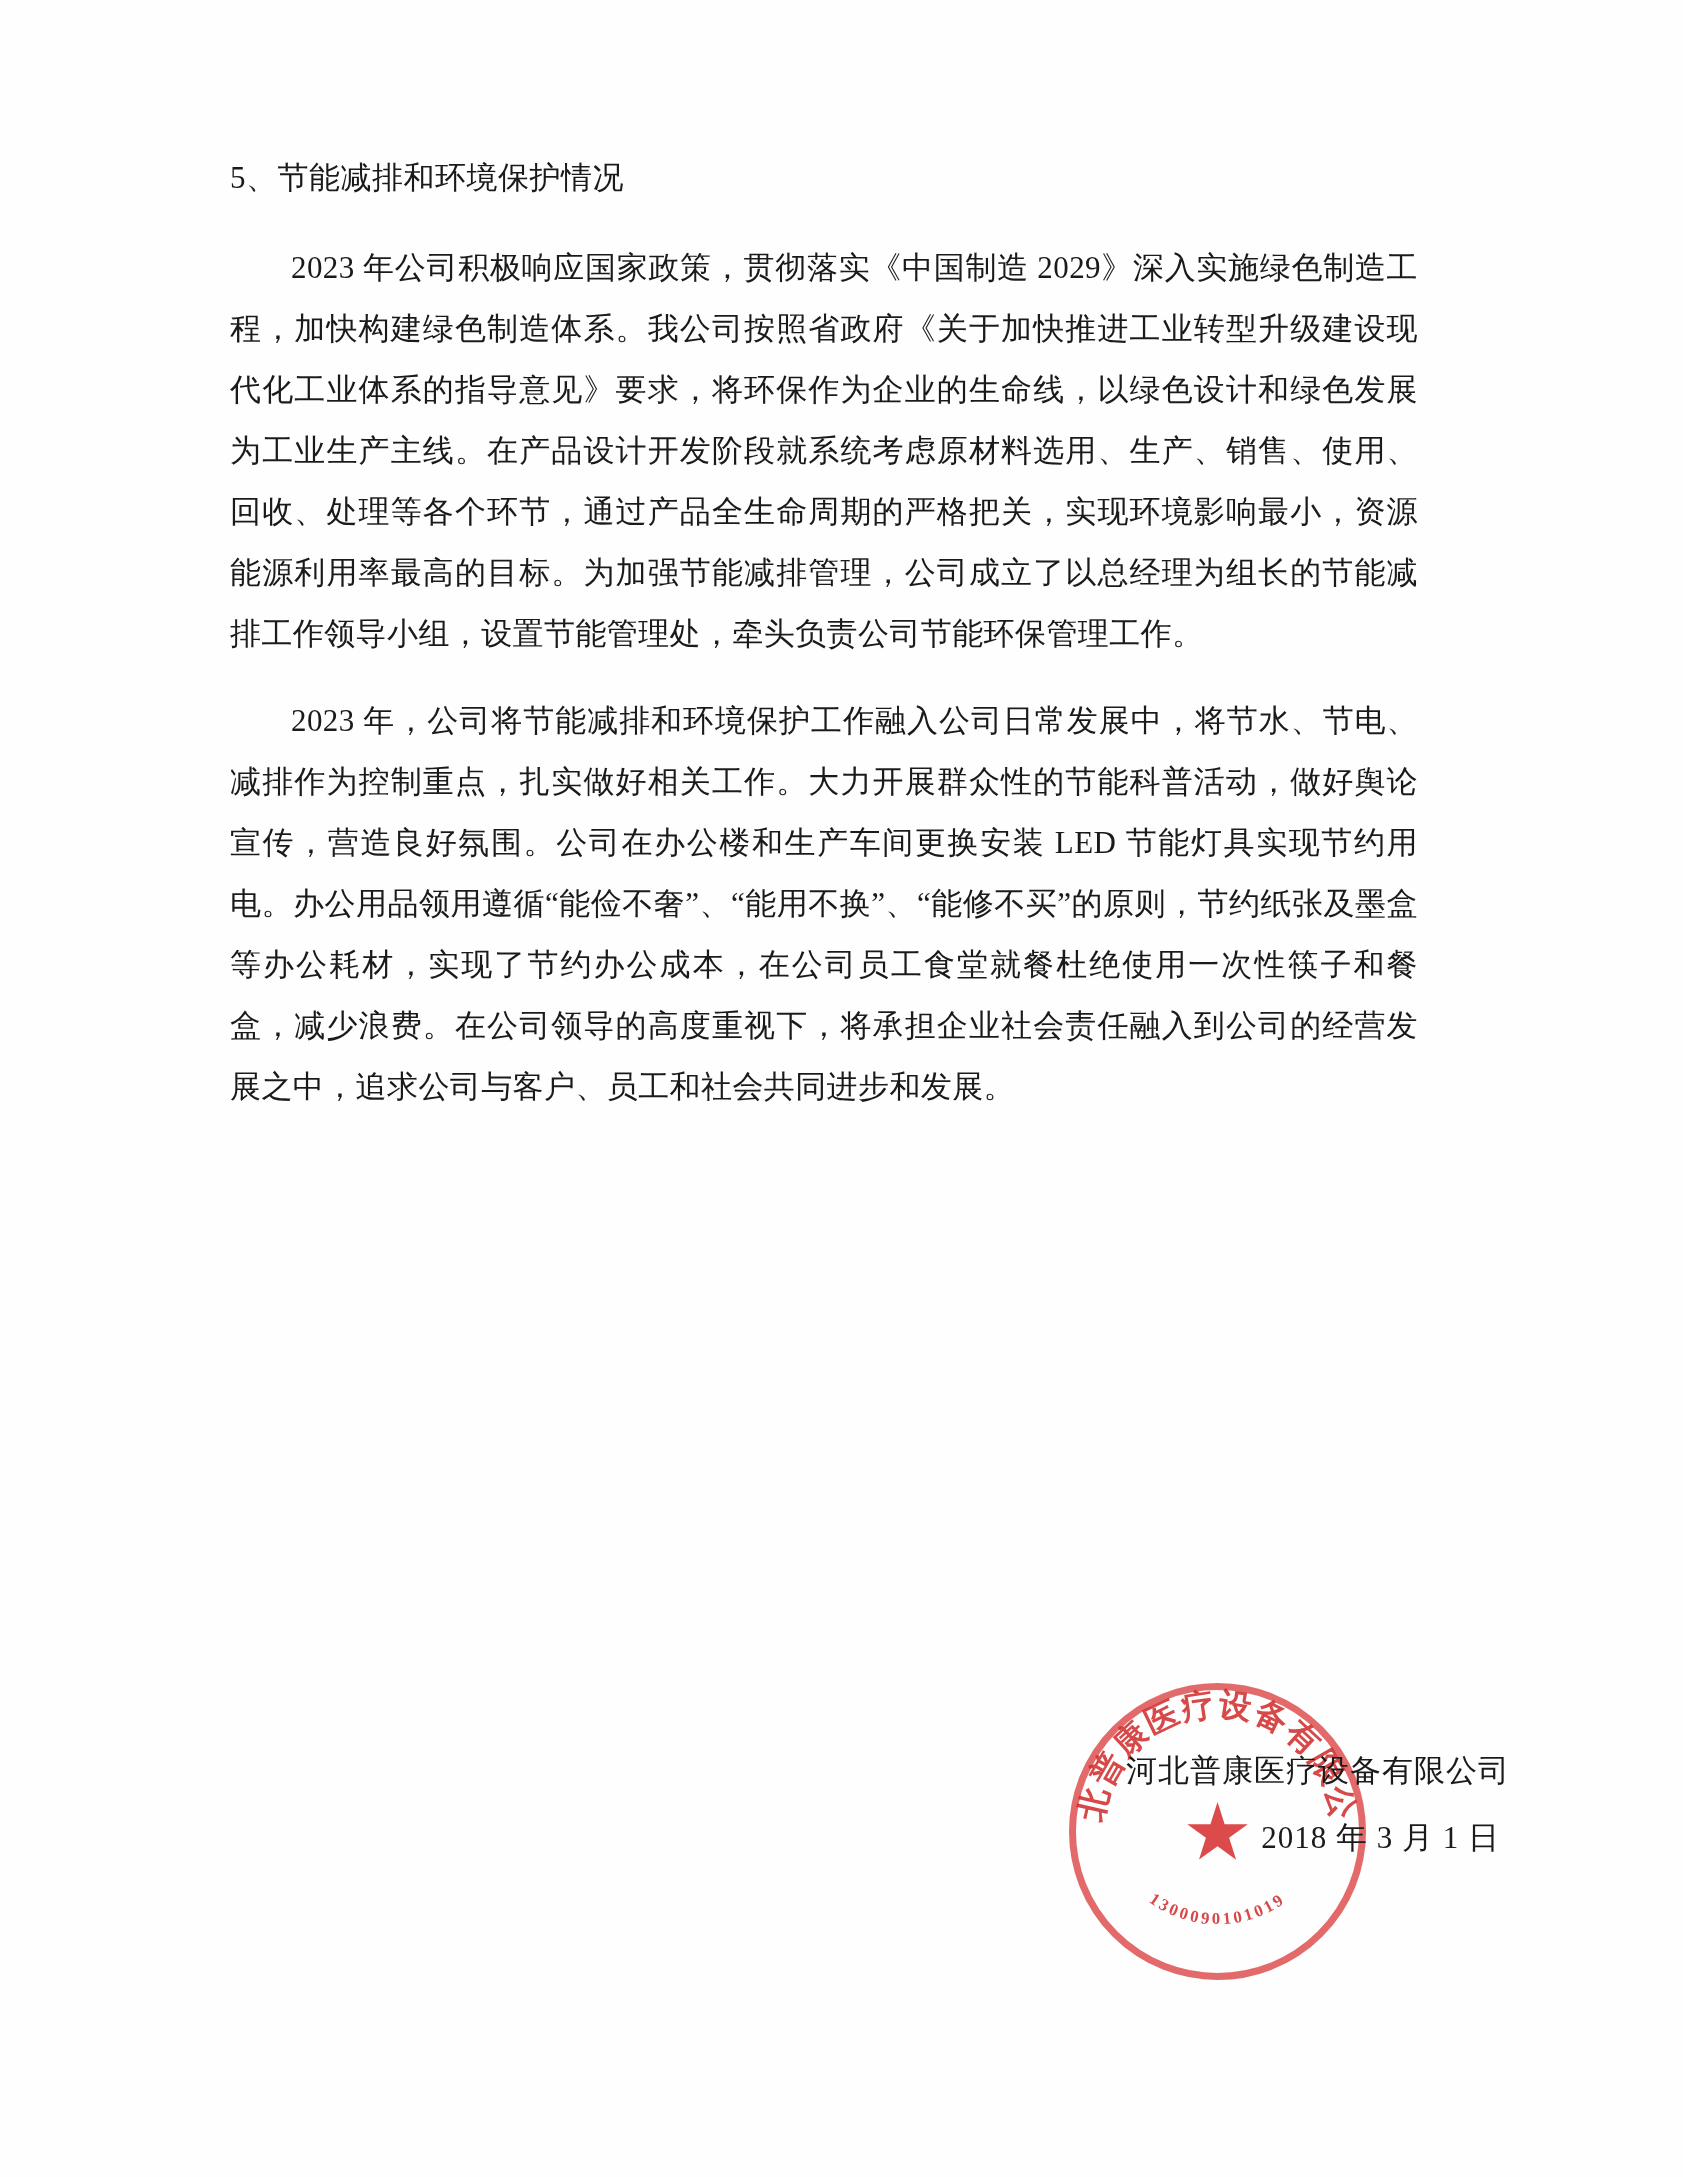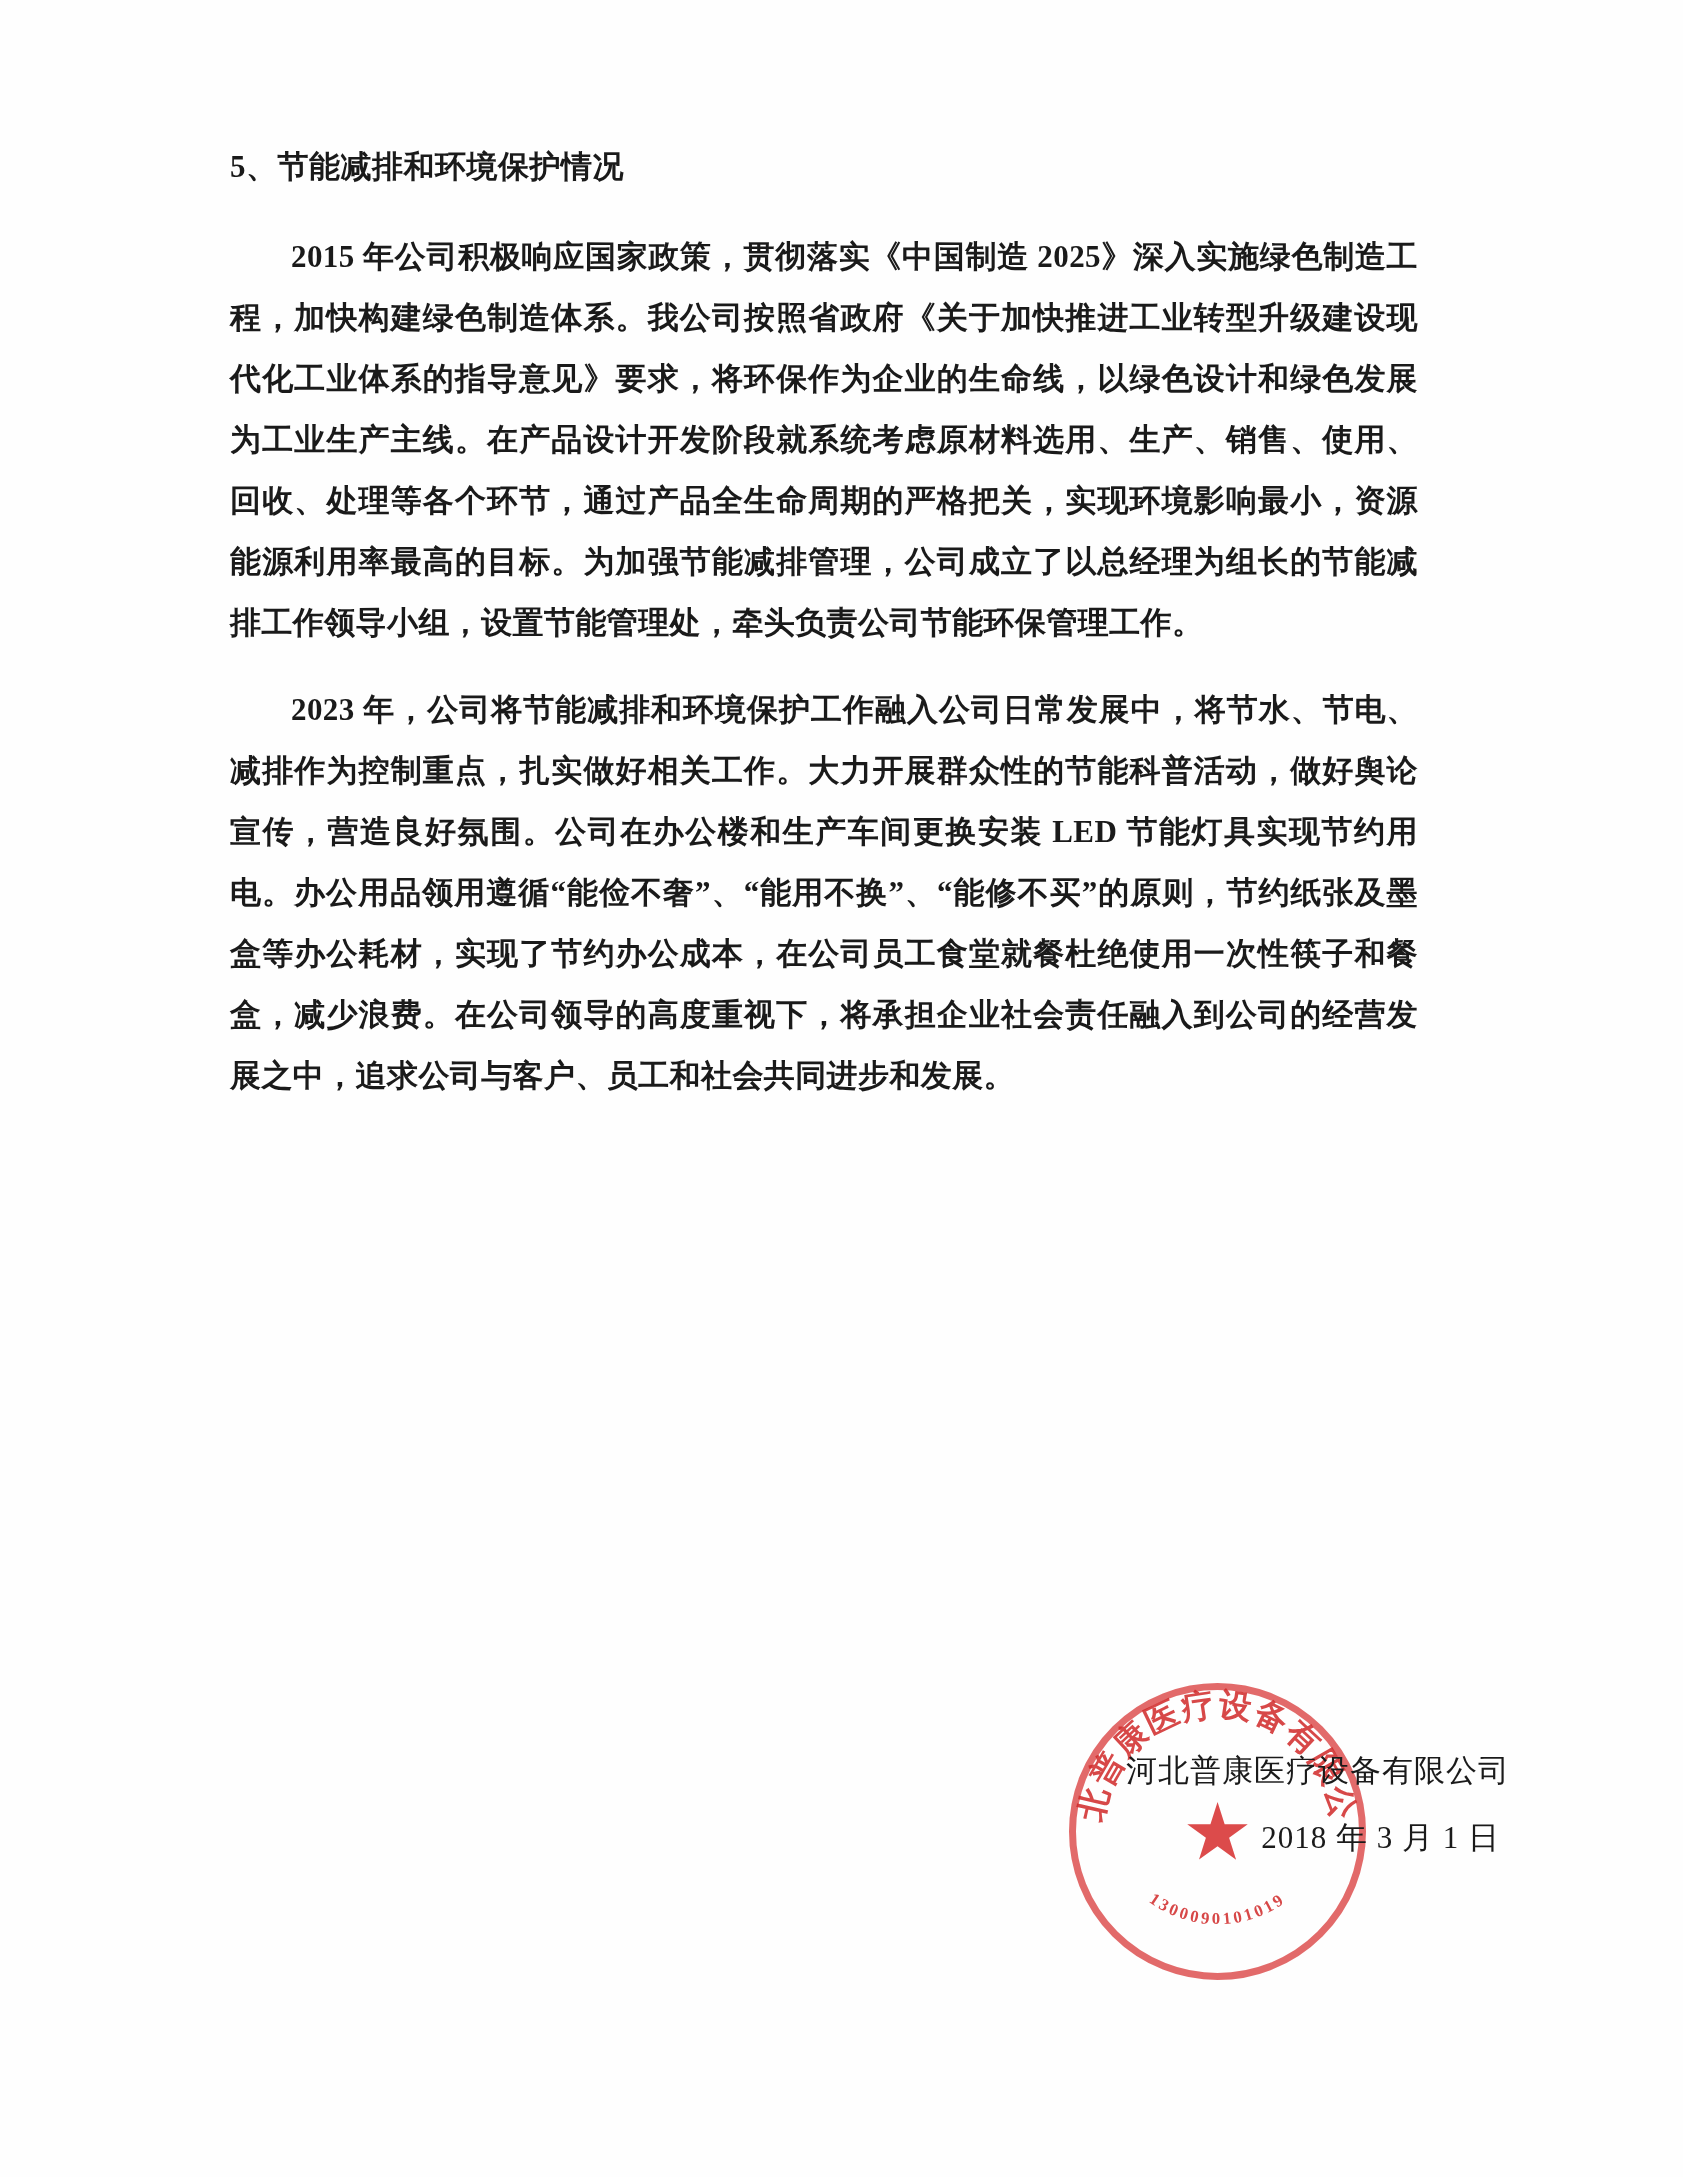--- a/index.html
+++ b/index.html
@@ -18,23 +18,22 @@
   .page {
     position: relative;
     width: 1683px;
     height: 2177px;
     background: #fefefe;
     box-sizing: border-box;
   }
   .content {
     position: absolute;
     left: 230px;
-    top: 142px;
+    top: 153px;
     width: 1188px;
-    font-weight: bold;
   }
   .heading {
     font-size: 31px;
     line-height: 1.6;
     letter-spacing: 0.5px;
     margin: 0 0 34px 0;
     text-indent: 0;
     font-family: "Liberation Serif", "DejaVu Serif", serif;
   }
   p.body-para {
@@ -113,21 +112,21 @@
 </style>
 </head>
 <body>
 
 <div class="page">
 
   <div class="content">
 
     <div class="heading">5、节能减排和环境保护情况</div>
 
-    <p class="body-para">2015 年公司积极响应国家政策，贯彻落实《中国制造 2025》深入实施绿色制造工程，加快构建绿色制造体系。我公司按照省政府《关于加快推进工业转型升级建设现代化工业体系的指导意见》要求，将环保作为企业的生命线，以绿色设计和绿色发展为工业生产主线。在产品设计开发阶段就系统考虑原材料选用、生产、销售、使用、回收、处理等各个环节，通过产品全生命周期的严格把关，实现环境影响最小，资源能源利用率最高的目标。为加强节能减排管理，公司成立了以总经理为组长的节能减排工作领导小组，设置节能管理处，牵头负责公司节能环保管理工作。</p>
+    <p class="body-para">2023 年公司积极响应国家政策，贯彻落实《中国制造 2029》深入实施绿色制造工程，加快构建绿色制造体系。我公司按照省政府《关于加快推进工业转型升级建设现代化工业体系的指导意见》要求，将环保作为企业的生命线，以绿色设计和绿色发展为工业生产主线。在产品设计开发阶段就系统考虑原材料选用、生产、销售、使用、回收、处理等各个环节，通过产品全生命周期的严格把关，实现环境影响最小，资源能源利用率最高的目标。为加强节能减排管理，公司成立了以总经理为组长的节能减排工作领导小组，设置节能管理处，牵头负责公司节能环保管理工作。</p>
 
     <p class="body-para">2023 年，公司将节能减排和环境保护工作融入公司日常发展中，将节水、节电、减排作为控制重点，扎实做好相关工作。大力开展群众性的节能科普活动，做好舆论宣传，营造良好氛围。公司在办公楼和生产车间更换安装 LED 节能灯具实现节约用电。办公用品领用遵循“能俭不奢”、“能用不换”、“能修不买”的原则，节约纸张及墨盒等办公耗材，实现了节约办公成本，在公司员工食堂就餐杜绝使用一次性筷子和餐盒，减少浪费。在公司领导的高度重视下，将承担企业社会责任融入到公司的经营发展之中，追求公司与客户、员工和社会共同进步和发展。</p>
   </div>
 
   <div class="seal">
     <div class="ring"></div>
     <svg viewBox="0 0 300 300">
       <defs>
         <path id="topArc" d="M 33,150 A 117,117 0 0 1 267,150"></path>
         <path id="botArc" d="M 55,195 A 117,117 0 0 0 245,195"></path>

